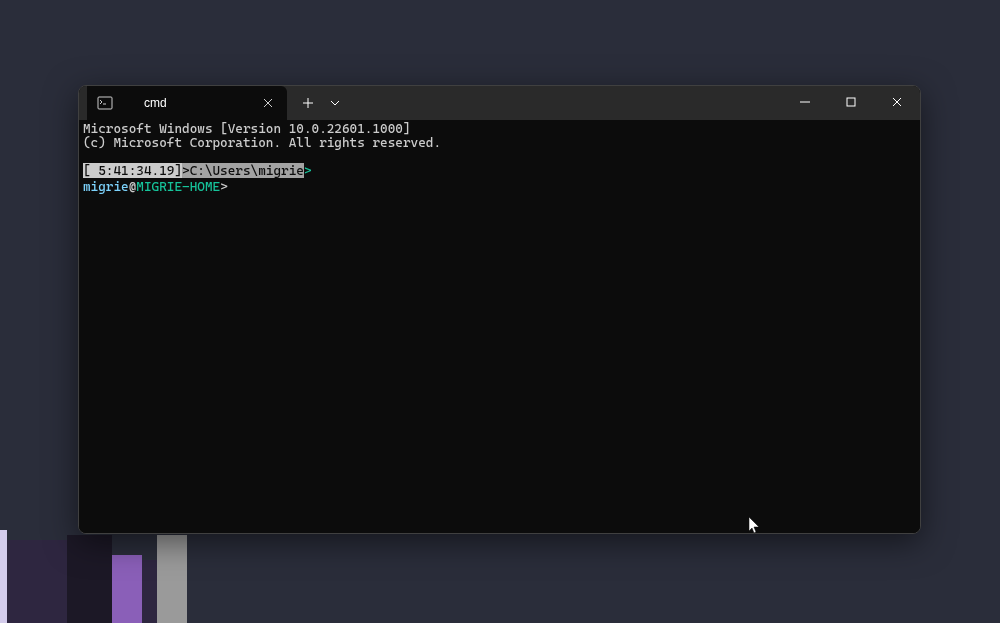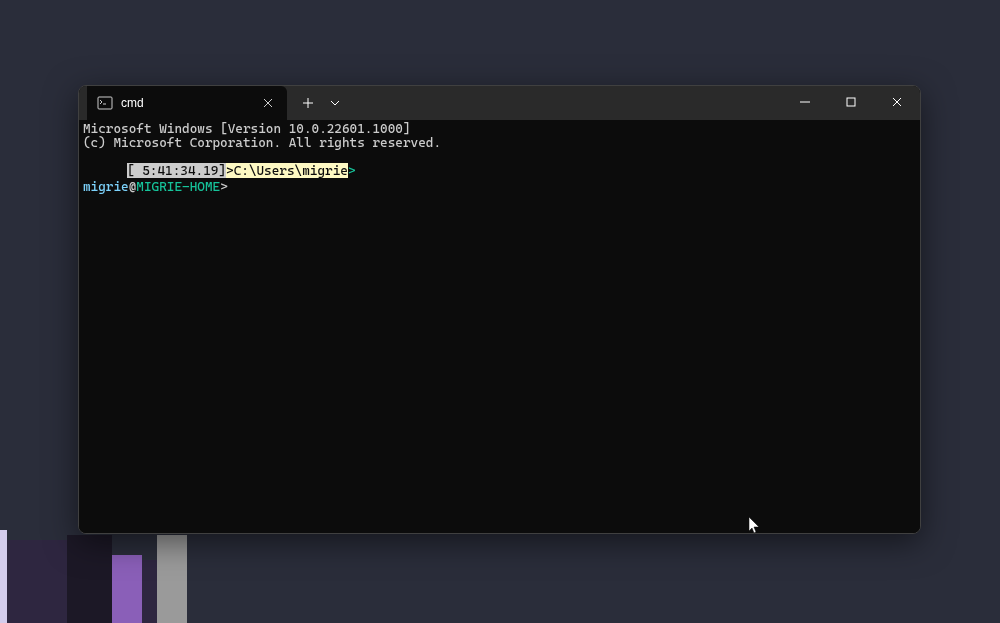--- a/index.html
+++ b/index.html
@@ -62,20 +62,21 @@
       height: 16px;
       display: flex;
       align-items: center;
       justify-content: center;
     }
     .tab-title {
       color: #fff;
       font-family: 'Segoe UI', sans-serif;
       font-size: 12px;
       flex: 1;
+      margin-left: 23px;
     }
     .tab-close {
       width: 18px;
       height: 18px;
       display: flex;
       align-items: center;
       justify-content: center;
       color: #ccc;
       cursor: pointer;
       border-radius: 3px;
@@ -128,24 +129,23 @@
       overflow: hidden;
       white-space: pre;
     }
     .line {
       display: block;
       height: 14px;
     }
     .time-block {
       background: #cccccc;
       color: #0c0c0c;
-      margin-left: 44px;
     }
     .path-block {
-      background: #fef9c3;
+      background: #a3a3a3;
       color: #0c0c0c;
     }
     .arrow-symbol {
       color: #16c39a;
     }
     .user-segment {
       color: #7dd3fc;
     }
     .host-segment {
       color: #16c39a;

